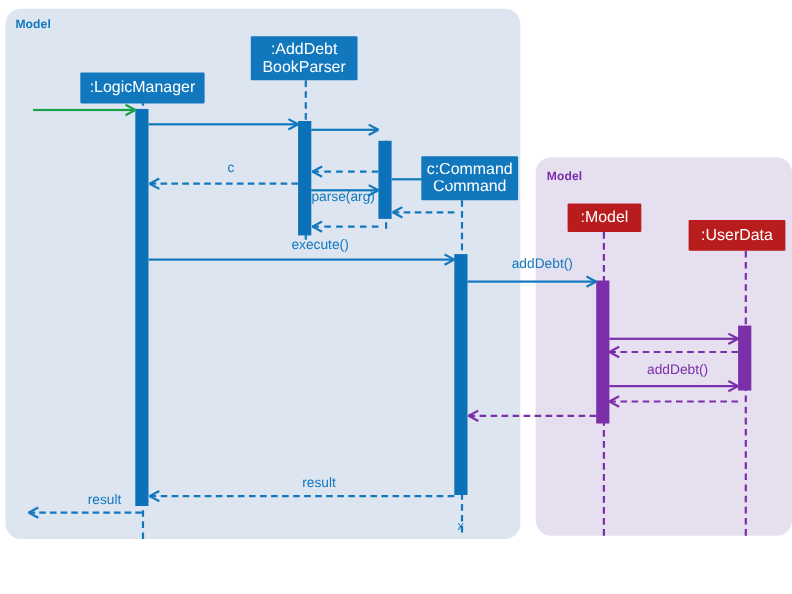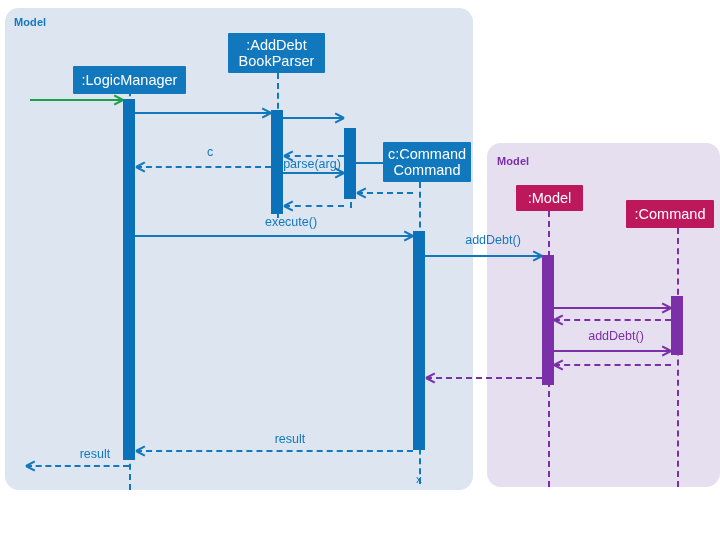--- a/index.html
+++ b/index.html
@@ -22,21 +22,21 @@
     text-align:center;
     color:#ffffff;
     font-size:14.5px;
     line-height:1.12;
     border-radius:1px;
     box-sizing:border-box;
     padding:2px 6px;
     white-space:pre-line;
   }
   .pbox.blue{background:#1278be;}
-  .pbox.purple{background:#be185d;}
+  .pbox.purple{background:#b91c1c;}
 
   
   .lifeline{position:absolute;width:0;border-left-width:2.4px;border-left-style:dashed;}
   .lifeline.blue{border-left-color:#1278be;}
   .lifeline.purple{border-left-color:#7b2fa8;}
 
   
   .act{position:absolute;width:12px;}
   .act.blue{background:#0b72ba;}
   .act.purple{background:#7b2fa8;}
@@ -99,21 +99,21 @@
   <div class="act blue" style="left:413px;top:231px;height:219px;"></div>
   <div class="act purple" style="left:542px;top:255px;height:130px;"></div>
   <div class="act purple" style="left:671px;top:296px;height:59px;"></div>
 
   <div class="pbox blue" style="left:73px;top:42px;width:113px;height:28px;margin-top:24px;">:LogicManager</div>
   <div class="pbox blue" style="left:228px;top:33px;width:97px;height:40px;">:AddDebt
 BookParser</div>
   <div class="pbox blue" style="left:383px;top:142px;width:88px;height:40px;">c:Command
 Command</div>
   <div class="pbox purple" style="left:516px;top:185px;width:67px;height:26px;">:Model</div>
-  <div class="pbox purple" style="left:626px;top:200px;width:88px;height:28px;">:Command</div>
+  <div class="pbox purple" style="left:626px;top:200px;width:88px;height:28px;">:UserData</div>
 
   <div class="msg solid green" style="left:30px;top:99px;width:93px;">
     <div class="line"></div>
     <div class="head right green" style="right:0;">
         <span></span>
         <span></span>
       </div>
   </div>
 
   <div class="msg solid blue" style="left:135px;top:112px;width:136px;">
@@ -133,21 +133,21 @@
   </div>
 
   <div class="msg dashed blue" style="left:284px;top:155px;width:60px;">
     <div class="line"></div>
     <div class="head left blue" style="left:0;">
         <span></span>
         <span></span>
       </div>
   </div>
 
-  <div class="mlabel blue" style="left:277px;top:157px;width:70px;">parse(arg)</div>
+  <div class="mlabel blue" style="left:277px;top:172px;width:70px;">parse(arg)</div>
   <div class="msg solid blue" style="left:283px;top:172px;width:61px;">
     <div class="line"></div>
     <div class="head right blue" style="right:0;">
         <span></span>
         <span></span>
       </div>
   </div>
 
   <div class="msg solid blue" style="left:356px;top:162px;width:57px;">
     <div class="line"></div>

